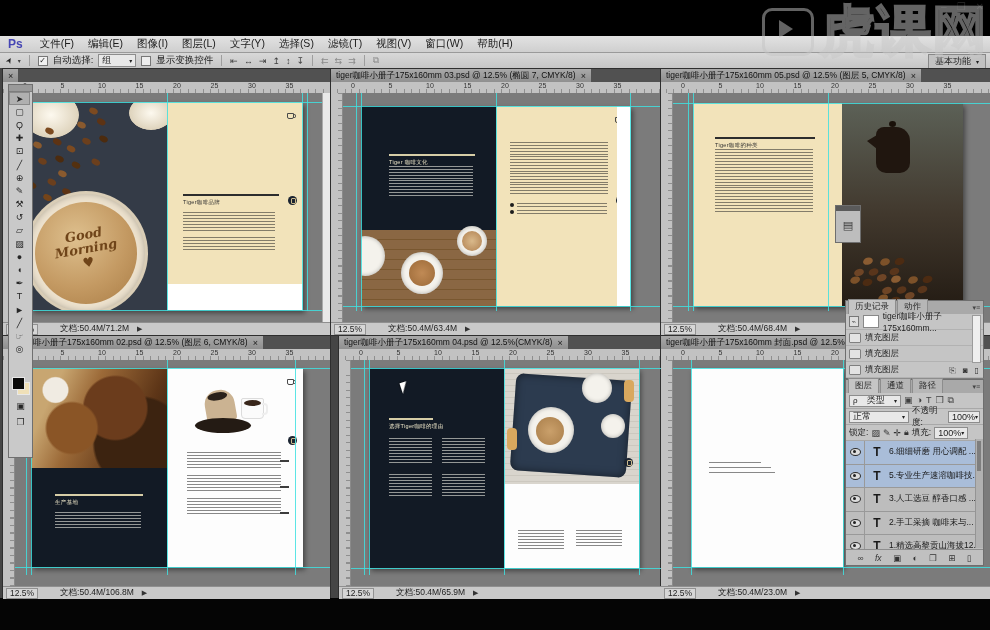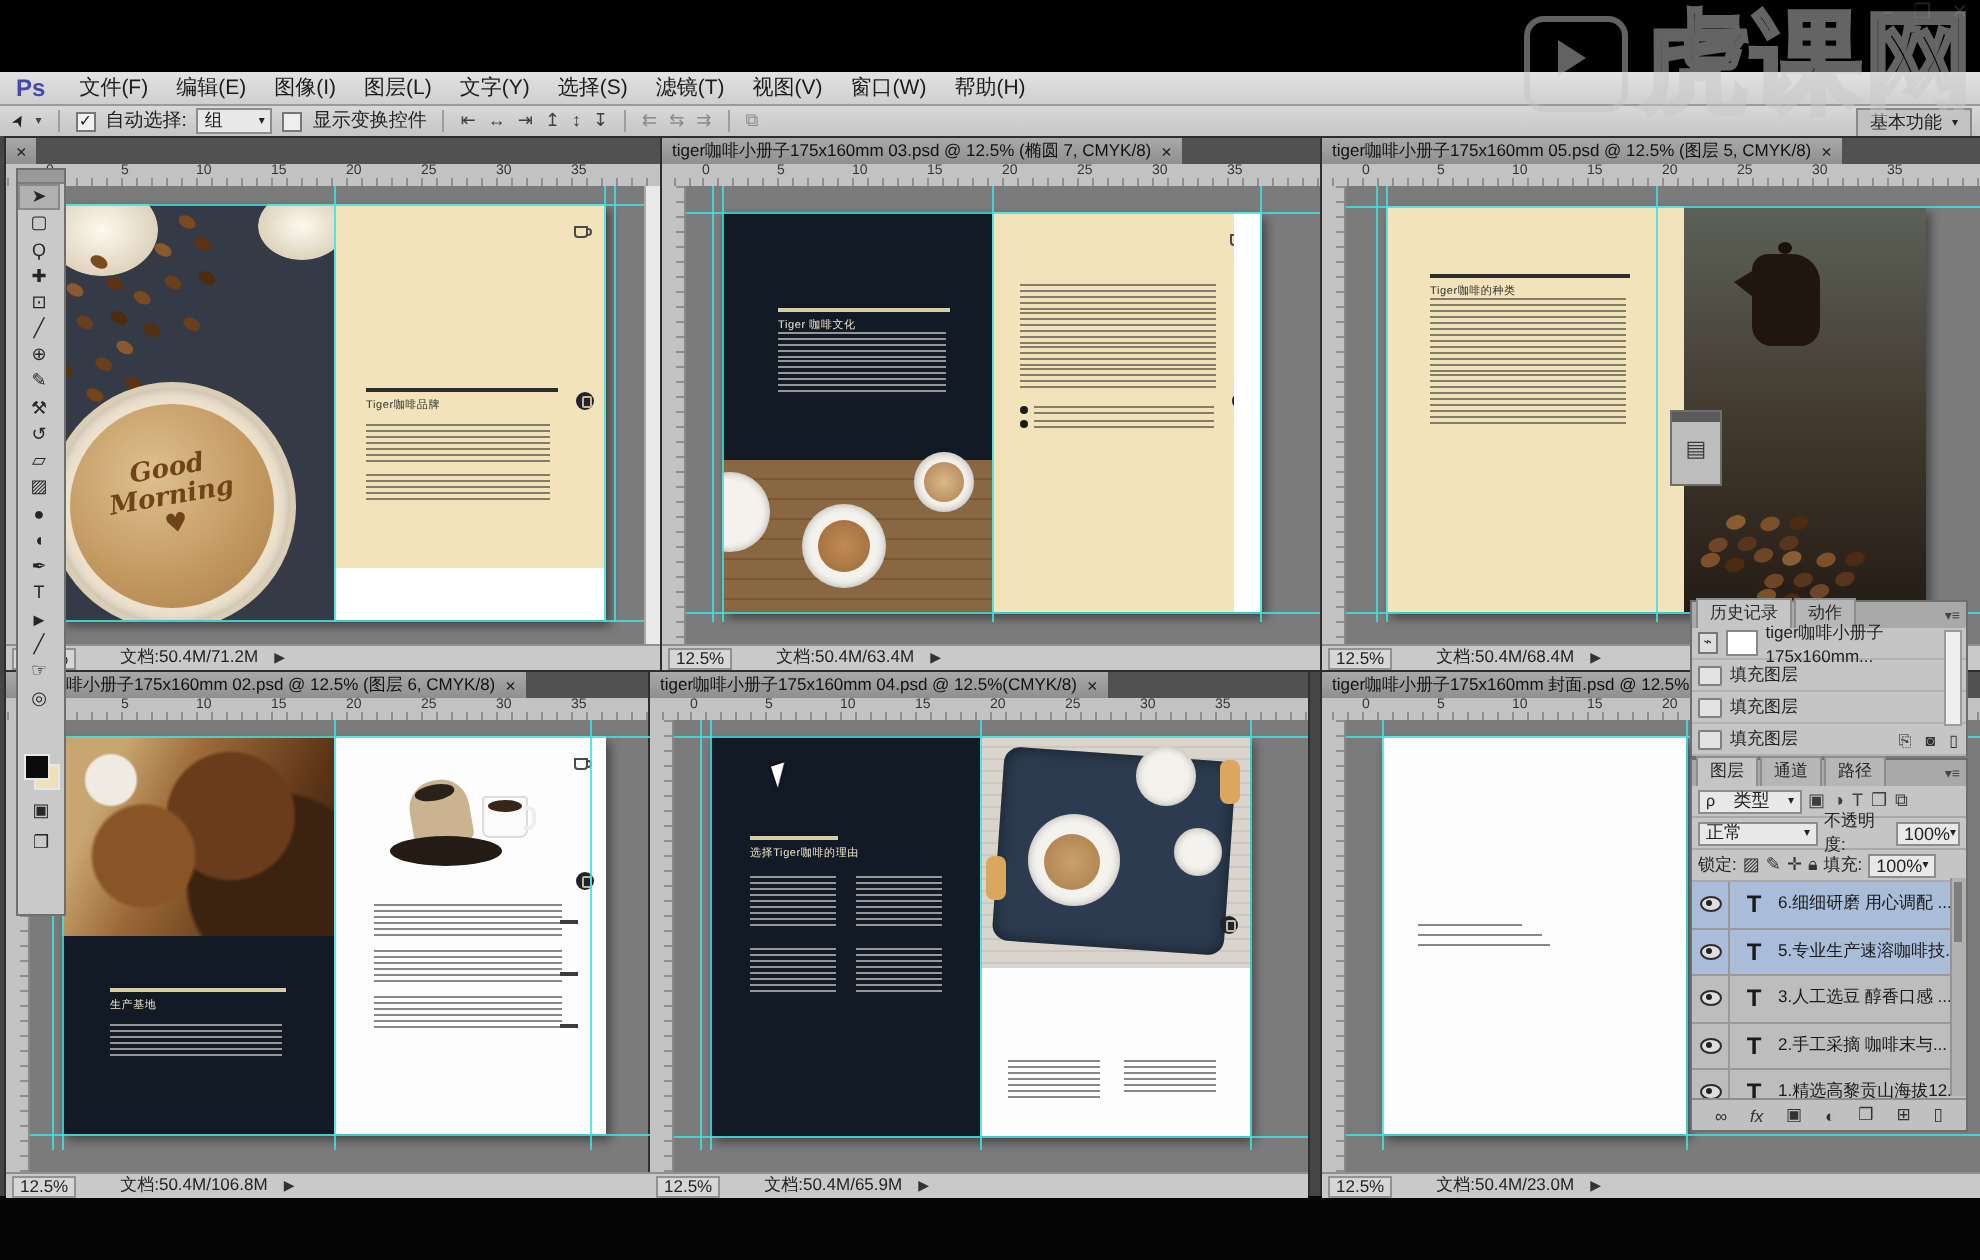--- a/index.html
+++ b/index.html
@@ -502,21 +502,21 @@
         <i class="gh" style="top:8px;"></i>
         <i class="gh" style="top:207px;"></i>
       </div>
       <div class="statusbar">
         <span class="zoomfield">12.5%</span>
         <span class="statdoc">文档:50.4M/106.8M</span>
         <span class="statarrow">▶</span>
       </div>
     </div>
 
-    <div class="pswin" style="left:324px;top:267px;width:329px;height:263px;">
+    <div class="pswin" style="left:338px;top:267px;width:329px;height:263px;">
       <div class="tabbar">
         <div class="doctab">
           <span>tiger咖啡小册子175x160mm 04.psd @ 12.5%(CMYK/8)</span>
             <span class="tabx">×</span>
         </div>
       </div>
       <div class="hruler">
           <span class="rnums">
             <b style="left: 20px;">0</b>
             <b style="left: 57.5px;">5</b>

